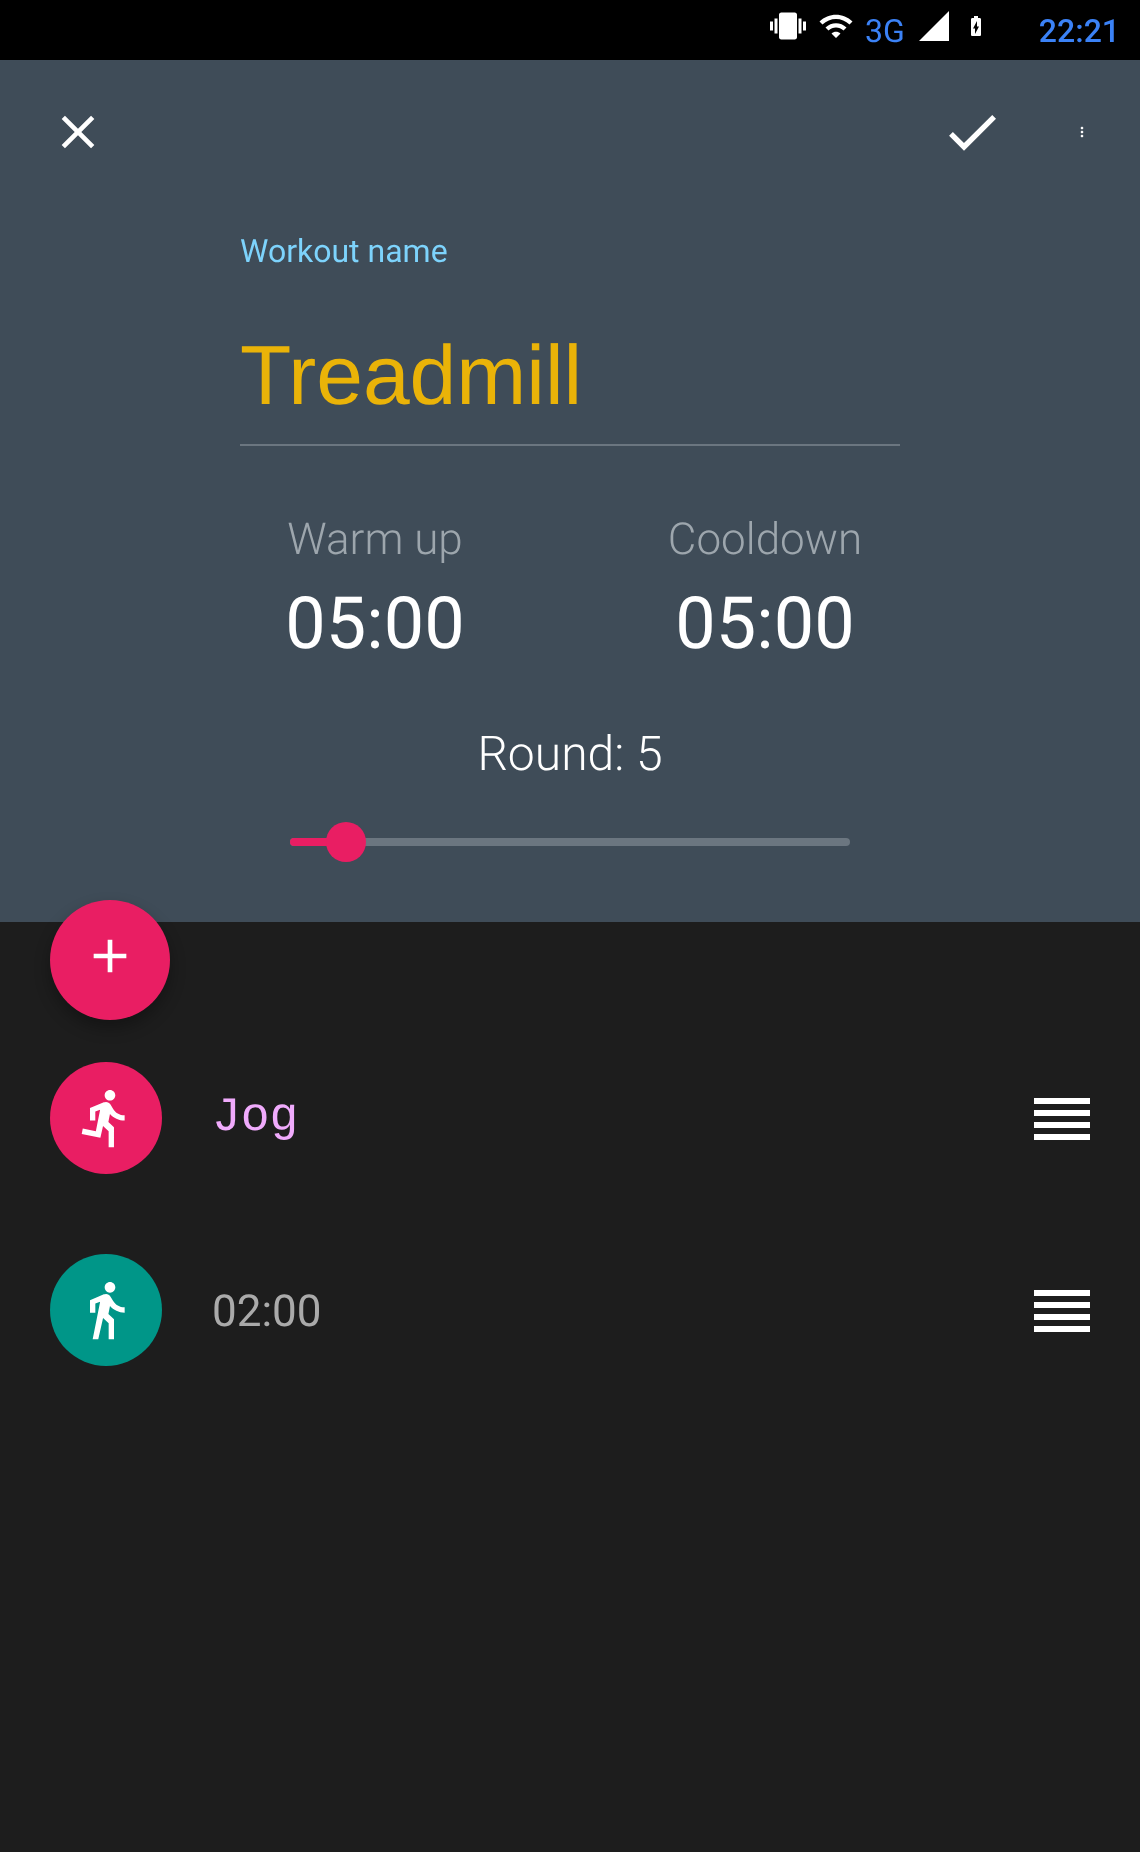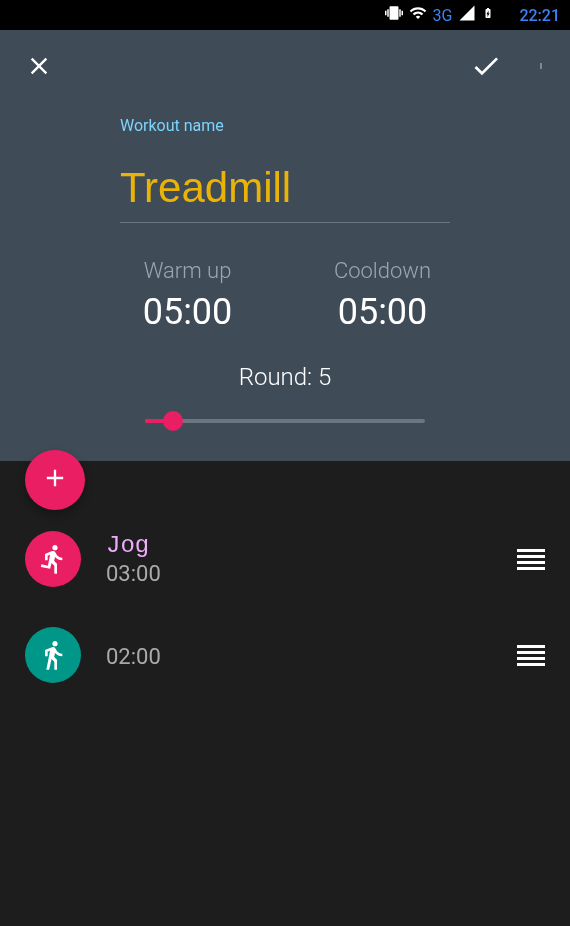--- a/index.html
+++ b/index.html
@@ -285,21 +285,20 @@
 
 <div class="exercise-list">
   <div class="exercise-item">
     <div class="exercise-icon jog">
       <svg width="32" height="32" viewBox="0 0 24 24" fill="#fff">
           <path d="M13.49 5.48c1.1 0 2-.9 2-2s-.9-2-2-2-2 .9-2 2 .9 2 2 2zm-3.6 13.9l1-4.4 2.1 2v6h2v-7.5l-2.1-2 .6-3c1.3 1.5 3.3 2.5 5.5 2.5v-2c-1.9 0-3.5-1-4.3-2.4l-1-1.6c-.4-.6-1-1-1.7-1-.3 0-.5.1-.8.1l-5.2 2.2v4.7h2v-3.4l1.8-.7-1.6 8.1-4.9-1-.4 2 7 1.4z"></path>
         </svg>
     </div>
     <div class="exercise-info">
       <div class="exercise-name">Jog</div>
-      <div class="exercise-duration">03:00</div>
     </div>
     <div class="drag-handle">
       <div class="drag-lines">
         <span></span>
           <span></span>
           <span></span>
           <span></span>
       </div>
     </div>
   </div>

